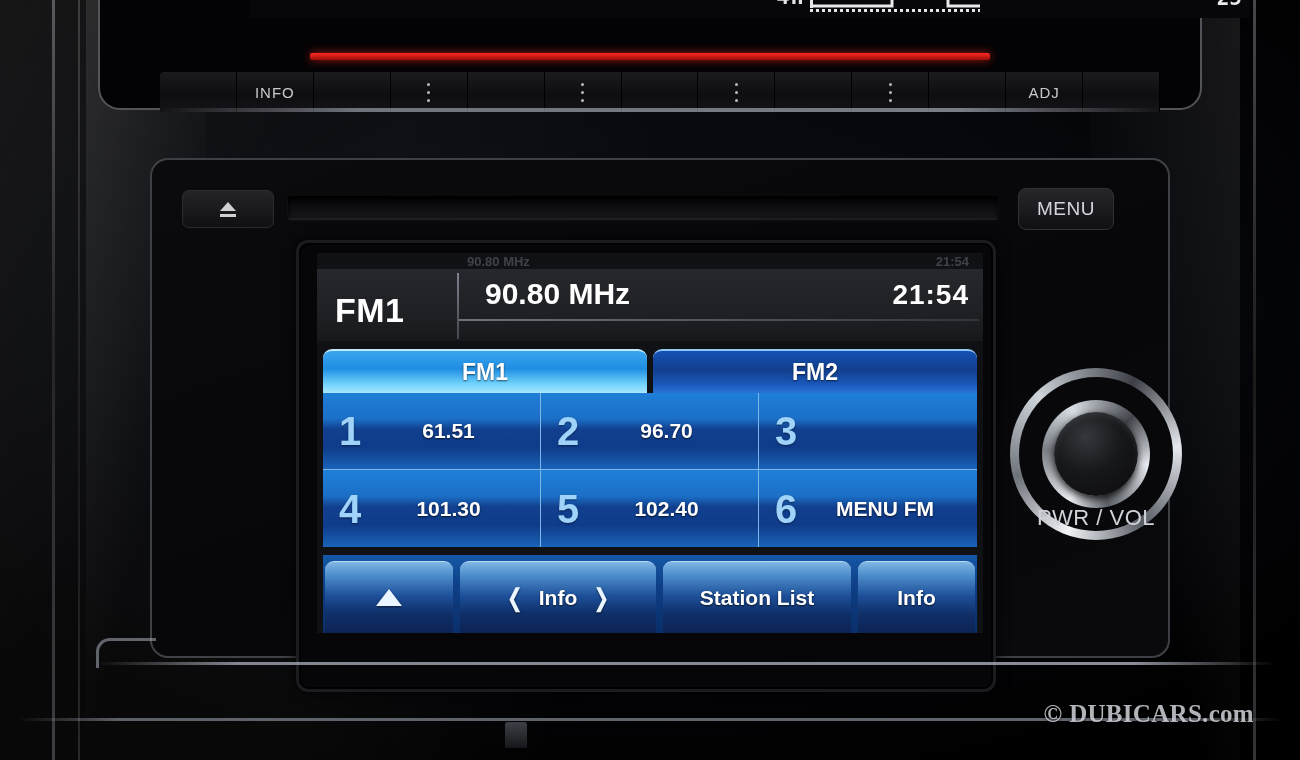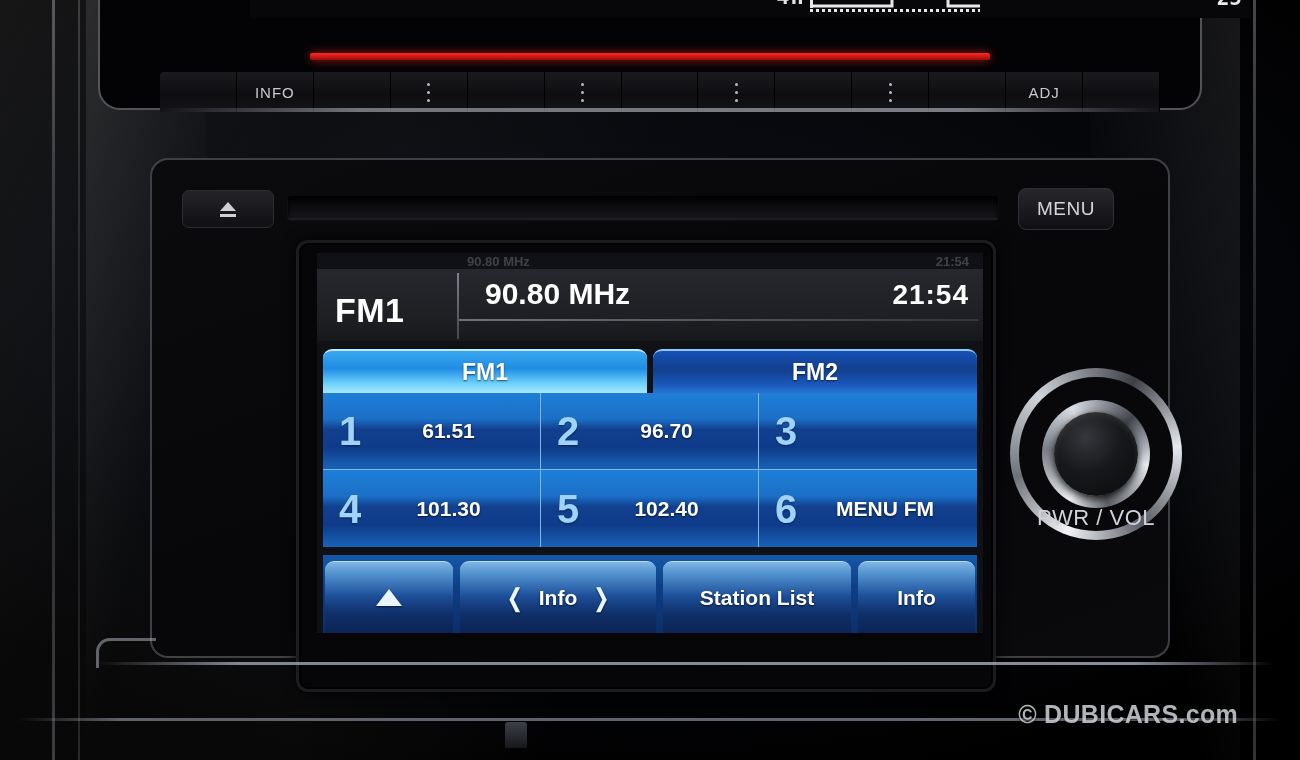--- a/index.html
+++ b/index.html
@@ -257,23 +257,23 @@
   .trim-b { position:absolute; left:18px; top:718px; width:1264px; height:3px;
     background:linear-gradient(90deg, rgba(150,156,168,0), rgba(150,156,168,.6) 8%, rgba(150,156,168,.65) 92%, rgba(150,156,168,0));
     border-radius:3px; }
   .trim-corner { position:absolute; left:96px; top:638px; width:60px; height:30px;
     border-left:3px solid rgba(170,176,188,.55); border-top:3px solid rgba(170,176,188,.55);
     border-radius:14px 0 0 0; }
   .nub { position:absolute; left:505px; top:722px; width:22px; height:26px;
     background:linear-gradient(180deg,#3d4047,#16171a); border-radius:3px 3px 0 0; }
 
   .watermark {
-    position:absolute; right:62px; top:700px;
+    position:absolute; right:46px; top:700px;
     color:#c9ccd2; font-size:25px; font-weight:700; letter-spacing:.3px;
-    opacity:.88; text-shadow:0 1px 2px rgba(0,0,0,.8);
+    opacity:.88; text-shadow:0 1px 2px rgba(0,0,0,.8);font-family:Liberation Serif, serif;
   }
 </style>
 </head>
 <body>
 
 <div id="stage">
 
   <div class="dash-gloss"></div>
   <div class="bezel-vert-left"></div>
   <div class="bezel-vert-left2"></div>

